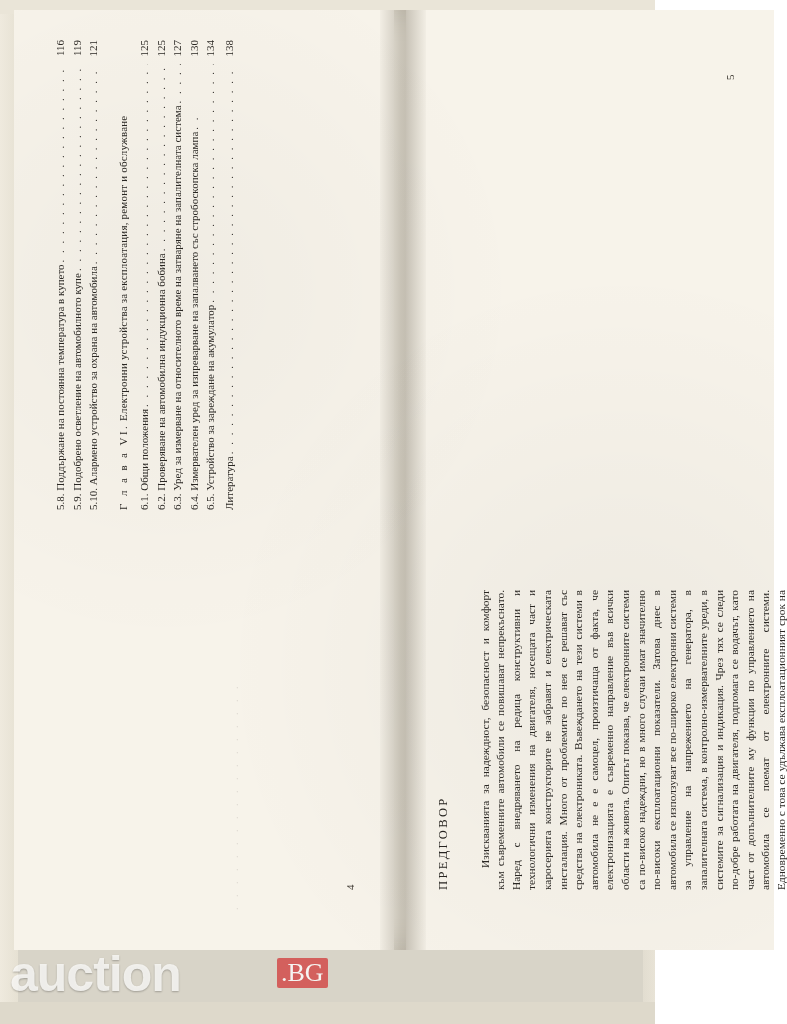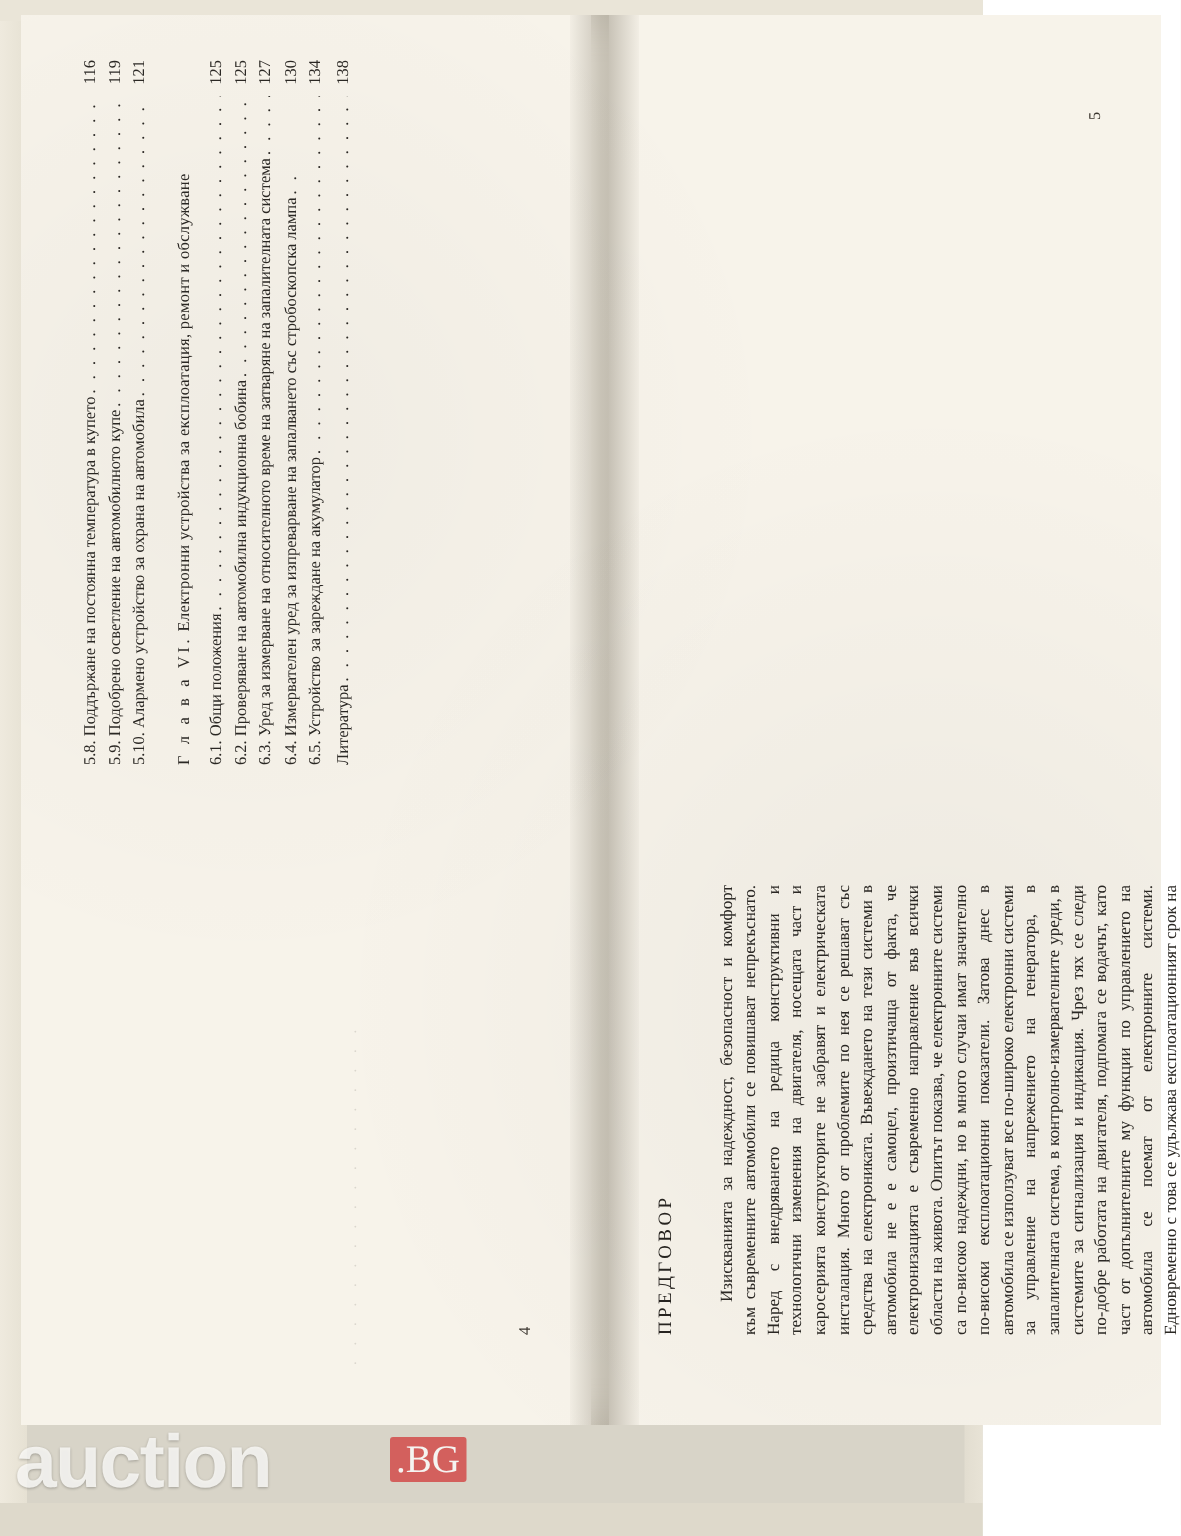--- a/index.html
+++ b/index.html
@@ -310,15 +310,15 @@
         </div>
       </div>
       <div class="pagenum-right" style="left: 318px; top: 70px;">5</div>
     </div>
 
     <div class="grain"></div>
   </div>
 
   <div class="watermark">
     <div class="wm-text">auction</div>
-    <span class="wm-bg" style="position:absolute; left:248px; top:14px;">.BG</span>
+    <span class="wm-bg" style="position:absolute; left:265px; top:14px;">.BG</span>
   </div>
 </div>
 
 </body></html>

